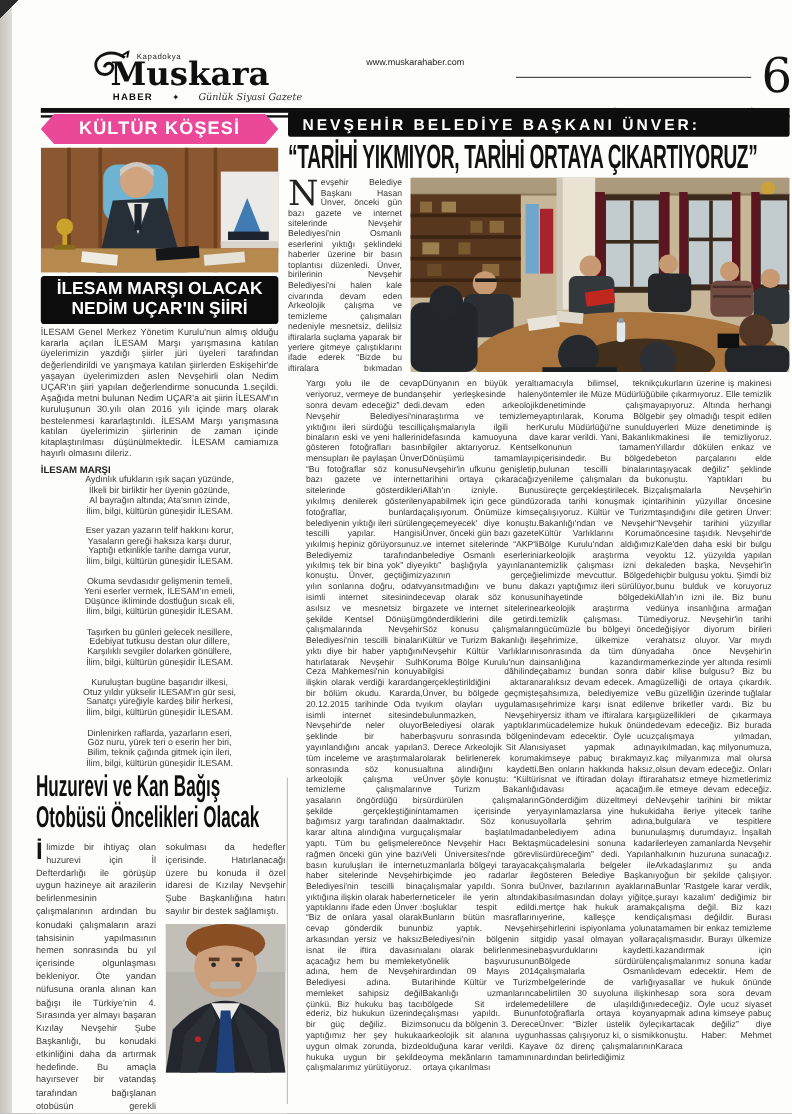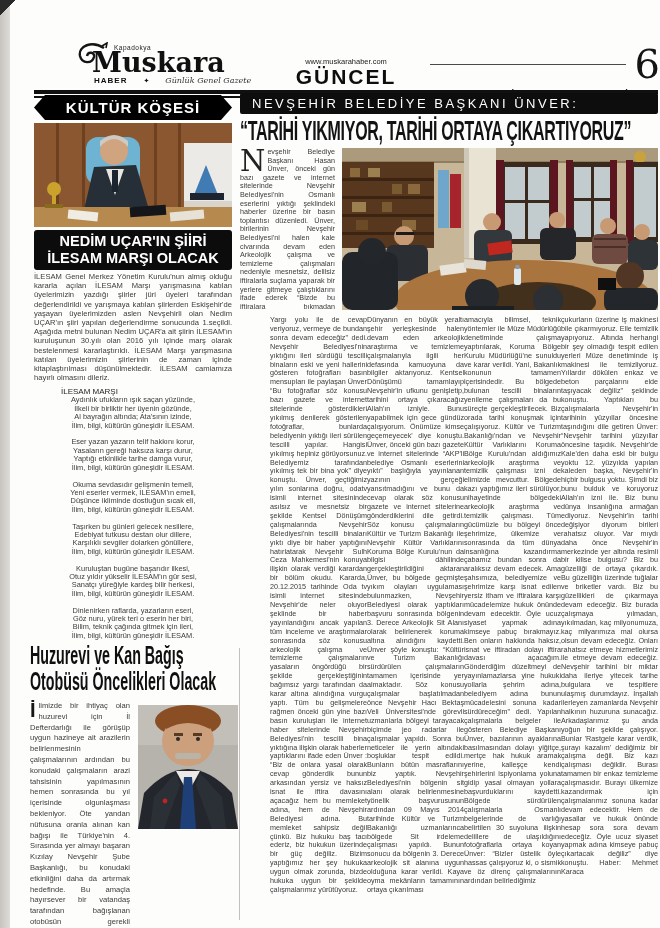--- a/index.html
+++ b/index.html
@@ -13,53 +13,53 @@
   .masthead{position:absolute;left:34px;top:44px;width:624px;height:46px;}
   .logo{position:absolute;left:44px;top:0;}
   .logo-region{font-size:6.5px;letter-spacing:.5px;color:#222;margin-left:36px;}
   .logo-brand{font-family:"DejaVu Serif",serif;font-weight:bold;
               font-size:27px;line-height:24px;color:#101010;margin-left:14px;}
   .logo-sub-row{display:flex;align-items:center;gap:16px;margin-left:16px;margin-top:1px;justify-content:space-between;}
   .logo-haber{font-size:8px;font-weight:bold;letter-spacing:1px;color:#101010;}
   .logo-mark{font-size:7px;color:#101010;}
   .logo-tagline{font-family:"DejaVu Serif",serif;font-style:italic;font-size:8px;color:#333;}
   .swirl{position:absolute;left:-4px;top:-2px;}
-  .mast-center{position:absolute;left:232px;top:13px;width:160px;text-align:center;}
+  .mast-center{position:absolute;left:232px;top:3px;width:160px;text-align:center;}
   .mast-site{font-size:7.5px;color:#222;}
   .mast-section{font-size:21px;font-weight:800;letter-spacing:2px;color:#0e0e0e;line-height:22px;}
   .mast-line{position:absolute;left:396px;right:32px;top:20px;border-top:1.5px solid #4a4a4a;}
   .mast-date{position:absolute;right:30px;top:43px;font-size:14px;color:#1c1c1c;}
   .page-num{position:absolute;right:-2px;top:-2px;font-family:"DejaVu Serif",serif;
             font-size:40px;line-height:44px;color:#141414;}
   .rule-a{position:absolute;left:34px;right:2px;top:90px;height:4px;background:#101010;}
   .rule-b{position:absolute;left:34px;right:2px;top:96px;height:2px;background:#101010;}
   
   .kultur{position:absolute;left:34px;top:95px;width:198px;}
-  .kultur-banner{height:25px;background:#000000;color:#fff;text-align:center;line-height:25px;
+  .kultur-banner{height:25px;background:#ec4899;color:#fff;text-align:center;line-height:25px;
       font-size:15px;font-weight:800;letter-spacing:1px;
       clip-path:polygon(0 50%,11px 0,calc(100% - 11px) 0,100% 50%,calc(100% - 11px) 100%,11px 100%);}
   .photo-kultur{margin-top:3px;width:198px;height:104px;display:block;}
   .nedim-banner{margin-top:3px;background:#0c0c0c;border-radius:3px;color:#fff;text-align:center;
       font-weight:800;font-size:14.5px;line-height:17px;padding:3px 0;}
   .kultur-intro{margin-top:2px;font-size:7.6px;line-height:9.2px;text-align:justify;color:#3b3b3b;}
-  .poem-title{margin-top:5px;font-size:8px;font-weight:normal;color:#1e1e1e;margin-left:27px;}
+  .poem-title{margin-top:5px;font-size:8px;font-weight:bold;color:#1e1e1e;}
   .poem{font-size:7.4px;line-height:8.4px;white-space:pre-line;color:#3b3b3b;text-align:center;}
   .nakarat-title{margin-top:4px;font-size:8px;font-weight:bold;color:#1e1e1e;}
   .nakarat{font-size:7.4px;line-height:8.4px;font-weight:bold;white-space:pre-line;color:#222;}
   
   .main{position:absolute;left:240px;top:93px;width:418px;}
   .kicker-bar{height:21px;background:#0d0d0d;border-radius:2px;color:#fff;
-      font-size:13px;font-weight:normal;letter-spacing:2.5px;line-height:21px;padding-left:12px;}
+      font-size:13px;font-weight:bold;letter-spacing:2.5px;line-height:21px;padding-left:12px;}
   .main-headline{margin-top:1px;font-size:28px;font-weight:800;white-space:nowrap;
       transform:scaleX(.57);transform-origin:left;line-height:31px;height:31px;color:#121212;letter-spacing:-.5px;}
   .main-top{display:flex;margin-top:2px;height:162px;}
   .main-intro{width:95px;margin-right:7px;font-size:7.2px;line-height:8.6px;text-align:justify;
       color:#3b3b3b;overflow:hidden;}
   .photo-main{width:316px;height:162px;display:block;}
-  .main-cols{display:flex;justify-content:flex-end;margin-top:6px;height:600px;overflow:hidden;}
+  .main-cols{display:flex;justify-content:center;margin-top:6px;height:600px;overflow:hidden;}
   .mcol{width:97px;font-size:7.2px;line-height:8.9px;text-align:justify;color:#3b3b3b;overflow:hidden;}
   .dropcap-n{float:left;font-family:"DejaVu Serif",serif;font-size:29px;line-height:24px;
       margin:1px 2px 0 0;color:#222;}
   
   .bottom{position:absolute;left:30px;top:642px;width:208px;background:#fdfdfc;}
   .bottom-headline{font-size:25px;font-weight:800;line-height:26px;white-space:nowrap;
       transform:scaleX(.57);transform-origin:left;color:#0f0f0f;}
   .bottom-cols{display:flex;gap:8px;margin-top:7px;}
   .bcol{width:100px;font-size:7.6px;line-height:10.8px;text-align:justify;color:#3b3b3b;}
   .dropcap-i{float:left;font-size:20px;font-weight:bold;line-height:18px;margin:0 3px 0 0;color:#161616;}
@@ -77,26 +77,25 @@
     <div class="logo">
       <svg class="swirl" width="38" height="30" viewBox="0 0 38 30">
         <path d="M30 6 C18 -2 4 4 6 14 C8 22 18 22 20 15 C21 10 14 9 13 14" fill="none" stroke="#141414" stroke-width="2.4"></path>
         <path d="M28 4 l5 -3 l-1 5" fill="none" stroke="#141414" stroke-width="1.6"></path>
       </svg>
       <div class="logo-region">Kapadokya</div>
       <div class="logo-brand">Muskara</div>
       <div class="logo-sub-row">
         <span class="logo-haber">HABER</span>
         <span class="logo-mark">✦</span>
-        <span class="logo-tagline">Günlük Genel Gazete</span>
+        <span class="logo-tagline">Günlük Siyasi Gazete</span>
       </div>
     </div>
     <div class="mast-center">
       <div class="mast-site">www.muskarahaber.com</div>
-      <div class="mast-section">GÜNCEL</div>
     </div>
     <div class="mast-line"></div>
     <div class="mast-date">08 Şubat 2016 Pazartesi</div>
     <div class="page-num">6</div>
   </div>
   <div class="rule-a"></div>
   <div class="rule-b"></div>
 
   <div class="kultur">
     <div class="kultur-banner">KÜLTÜR KÖŞESİ</div>
@@ -127,22 +126,22 @@
       <rect x="34" y="88" width="30" height="9" fill="#efece4" transform="rotate(6 49 92)"></rect>
       <rect x="136" y="88" width="34" height="9" fill="#e6e2d8" transform="rotate(-5 153 92)"></rect>
       <g>
         <circle cx="20" cy="66" r="7" fill="#caa22c"></circle>
           <rect x="18" y="70" width="4" height="12" fill="#caa22c"></rect>
           <rect x="11" y="81" width="18" height="4" fill="#8a6a1c"></rect>
       </g>
     </svg>
 
     <div class="nedim-banner">
+      <div>İLESAM MARŞI OLACAK</div>
       <div>NEDİM UÇAR'IN ŞİİRİ</div>
-      <div>İLESAM MARŞI OLACAK</div>
     </div>
 
     <div class="kultur-intro">İLESAM Genel Merkez Yönetim Kurulu'nun almış olduğu kararla açılan İLESAM Marşı yarışmasına katılan üyelerimizin yazdığı şiirler jüri üyeleri tarafından değerlendirildi ve yarışmaya katılan şiirlerden Eskişehir'de yaşayan üyelerimizden aslen Nevşehirli olan Nedim UÇAR'ın şiiri yapılan değerlendirme sonucunda 1.seçildi. Aşağıda metni bulunan Nedim UÇAR'a ait şiirin İLESAM'ın kuruluşunun 30.yılı olan 2016 yılı içinde marş olarak bestelenmesi kararlaştırıldı. İLESAM Marşı yarışmasına katılan üyelerimizin şiirlerinin de zaman içinde kitaplaştırılması düşünülmektedir. İLESAM camiamıza hayırlı olmasını dileriz.</div>
     <div class="poem-title">İLESAM MARŞI</div>
     <div class="poem">Aydınlık ufukların ışık saçan yüzünde,
 İlkeli bir birliktir her üyenin gözünde,
 Al bayrağın altında; Ata'sının izinde,
 İlim, bilgi, kültürün güneşidir İLESAM.
 
 Eser yazan yazarın telif hakkını korur,
@@ -278,20 +277,21 @@
   <div class="v-divider"></div>
 
   <div class="bottom">
     <div class="bottom-headline">Huzurevi ve Kan Bağış</div>
     <div class="bottom-headline">Otobüsü Öncelikleri Olacak</div>
     <div class="bottom-cols">
       <div class="bcol">
         <span class="dropcap-i">İ</span><span>limizde bir ihtiyaç olan huzurevi için İl Defterdarlığı ile görüşüp uygun hazineye ait arazilerin belirlenmesinin çalışmalarının ardından bu konudaki çalışmaların arazi tahsisinin yapılmasının hemen sonrasında bu yıl içerisinde olgunlaşması bekleniyor. Öte yandan nüfusuna oranla alınan kan bağışı ile Türkiye'nin 4. Sırasında yer almayı başaran Kızılay Nevşehir Şube Başkanlığı, bu konudaki etkinliğini daha da artırmak hedefinde. Bu amaçla hayırsever bir vatandaş tarafından bağışlanan otobüsün gerekli donanımlarının yapılarak en kısa zamanda hizmete</span>
       </div>
       <div class="bcol">
+        <span>sokulması da hedefler içerisinde. Hatırlanacağı üzere bu konuda il özel idaresi de Kızılay Nevşehir Şube Başkanlığına hatırı sayılır bir destek sağlamıştı.</span>
         <svg class="photo-portrait" viewBox="0 0 100 124">
           <rect width="100" height="124" fill="#b6b2ac"></rect>
           <rect width="100" height="40" fill="#c2beb8"></rect>
           <ellipse cx="50" cy="16" rx="33" ry="16" fill="#8a4e24"></ellipse>
           <ellipse cx="50" cy="36" rx="26" ry="25" fill="#cc9f7d"></ellipse>
           <path d="M28 14 Q50 2 72 14 L72 24 Q50 12 28 24 Z" fill="#8a4e24"></path>
           <rect x="36" y="28" width="9" height="3" fill="#5a3a20"></rect>
             <rect x="55" y="28" width="9" height="3" fill="#5a3a20"></rect>
           <circle cx="40" cy="34" r="2" fill="#2a2a2a"></circle>
             <circle cx="60" cy="34" r="2" fill="#2a2a2a"></circle>

